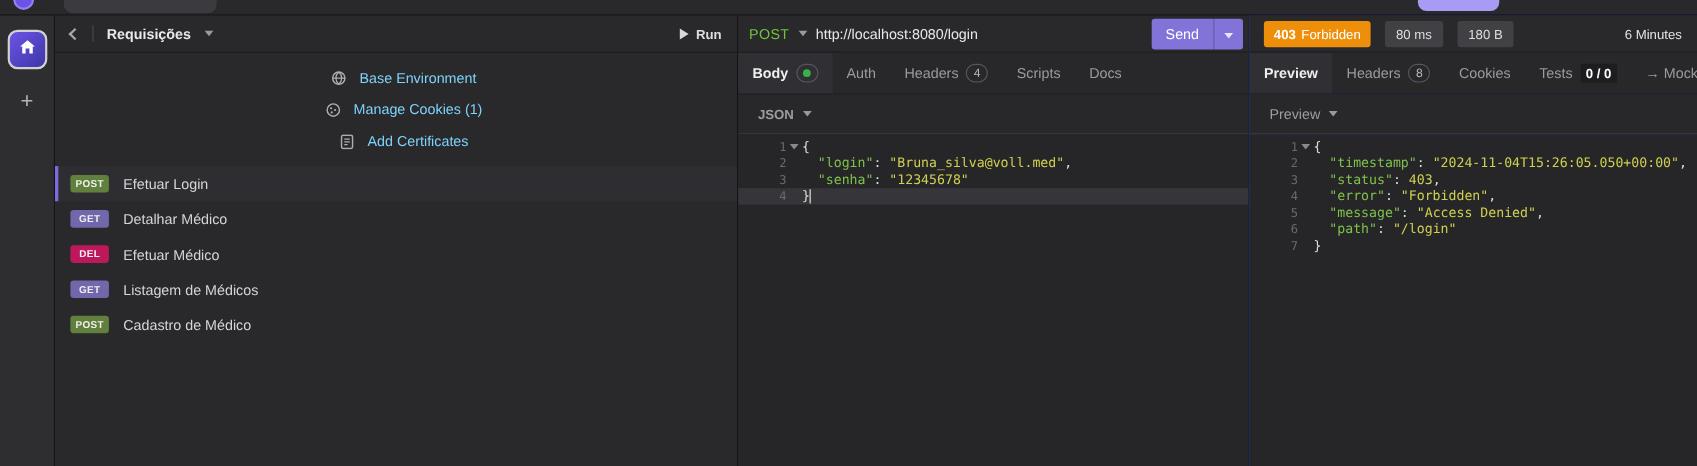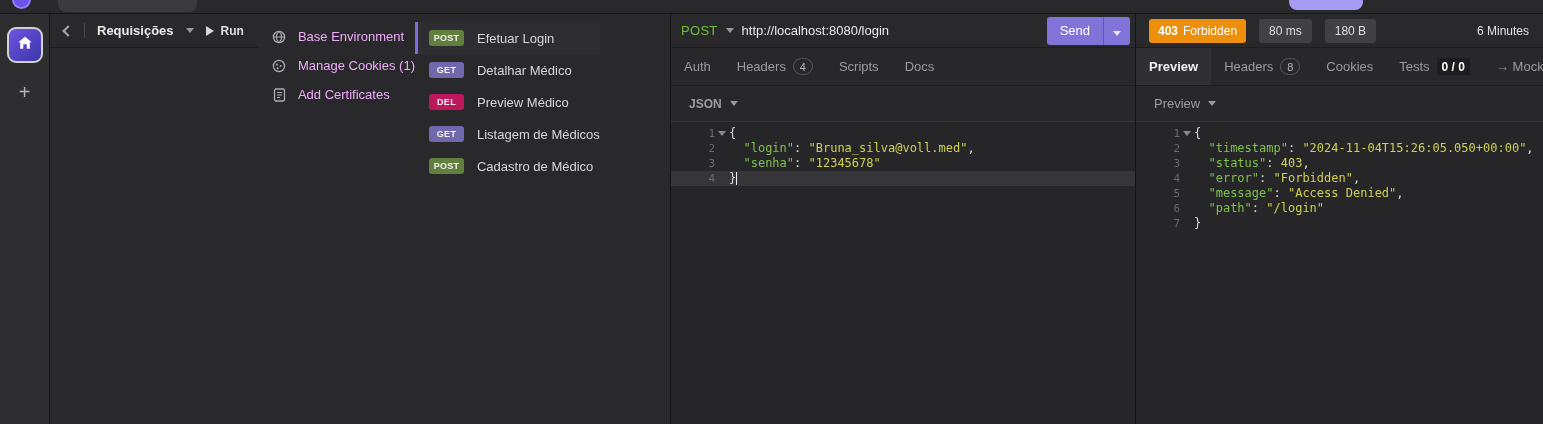--- a/index.html
+++ b/index.html
@@ -30,28 +30,28 @@
   .score { display:inline-flex; align-items:center; height:17px; padding:0 5px; background:#1d1d20; color:#ffffff; font-weight:700; font-size:12px; }
   .subbar { height:36px; display:flex; align-items:center; padding-left:18px; border-bottom:1px solid #38383c; background:#28282b; gap:8px; flex:none; }
   .subbar-label { color:#9d9d9d; font-size:12px; font-weight:700; }
   .subbar-label.normal { font-weight:400; font-size:13px; }
 
   .caret-down { width:0; height:0; border-left:4px solid transparent; border-right:4px solid transparent; border-top:5px solid #9a9a9a; display:inline-block; }
   .chev-left { width:8px; height:8px; border-left:2px solid #a8a8a8; border-bottom:2px solid #a8a8a8; transform:rotate(45deg); display:inline-block; }
   .vdivider { width:1px; height:15px; background:#4a4a4e; display:inline-block; }
 
   
-  .sidebar { width:621px; background:#29292b; border-right:1px solid #141416; display:flex; flex-direction:row; flex:none; }
+  .sidebar { width:621px; background:#29292b; border-right:1px solid #141416; display:flex; flex-direction:column; flex:none; }
   .sidebar .bar { padding:0 14px; gap:12px; }
   .collection-name { color:#e9e9e9; font-size:13px; font-weight:700; }
   .run-btn { margin-left:auto; display:flex; align-items:center; gap:7px; color:#dedede; font-size:12px; font-weight:700; cursor:pointer; }
   .run-tri { width:0; height:0; border-top:5px solid transparent; border-bottom:5px solid transparent; border-left:8px solid #d8d8d8; }
 
   .menu { margin-top:8px; }
-  .menu-item { height:29px; display:flex; align-items:center; gap:11px; padding-left:14px; color:#f0abfc; font-size:13px; cursor:pointer; }
+  .menu-item { height:29px; display:flex; align-items:center; gap:11px; padding-left:14px; color:#7dd3fc; font-size:13px; cursor:pointer;justify-content:center; }
   .mi-icon { width:15px; height:15px; display:flex; align-items:center; justify-content:center; }
 
   .filter-row { margin-top:12px; display:flex; align-items:center; padding:0 12px; gap:0; }
   .filter-input { width:508px; height:30px; background:transparent; border:1px solid #404044; border-radius:3px; color:#dddddd; font-size:13px; padding:0 10px; outline:none; font-family:"Liberation Sans",sans-serif; }
   .filter-input::placeholder { color:#8b8b8b; }
   .f-icon { margin-left:17px; width:15px; height:15px; display:flex; align-items:center; justify-content:center; cursor:pointer; flex:none; }
 
   .req-list { margin-top:8px; }
   .req-row { position:relative; height:32px; display:flex; align-items:center; gap:13px; padding-left:14px; cursor:pointer; }
   .req-row.selected { background:#2e2e32; }
@@ -165,21 +165,21 @@
           <div class="req-row selected">
             <span class="method-badge" style="background: rgb(98, 128, 61);">POST</span>
             <span class="req-label">Efetuar Login</span>
           </div>
           <div class="req-row">
             <span class="method-badge" style="background: rgb(113, 104, 172);">GET</span>
             <span class="req-label">Detalhar Médico</span>
           </div>
           <div class="req-row">
             <span class="method-badge" style="background: #be185d;">DEL</span>
-            <span class="req-label">Preview Médico</span>
+            <span class="req-label">Efetuar Médico</span>
           </div>
           <div class="req-row">
             <span class="method-badge" style="background: rgb(113, 104, 172);">GET</span>
             <span class="req-label">Listagem de Médicos</span>
           </div>
           <div class="req-row">
             <span class="method-badge" style="background: rgb(98, 128, 61);">POST</span>
             <span class="req-label">Cadastro de Médico</span>
           </div>
         </div>
@@ -191,20 +191,26 @@
         <span class="caret-down"></span>
         <span class="url-text">http://localhost:8080/login</span>
         <span class="send-btn">
           <span class="send-label">Send</span>
           <span class="send-sep"></span>
           <span class="send-caret"><span class="caret-down"></span></span>
         </span>
       </div>
 
       <div class="tabs" id="req-tabs">
+          <div class="tab active">
+            <span class="tab-label">Body</span>
+            <span class="pill">
+              <span class="dot"></span>
+            </span>
+          </div>
           <div class="tab">
             <span class="tab-label">Auth</span>
           </div>
           <div class="tab">
             <span class="tab-label">Headers</span>
             <span class="pill">4</span>
           </div>
           <div class="tab">
             <span class="tab-label">Scripts</span>
           </div>

